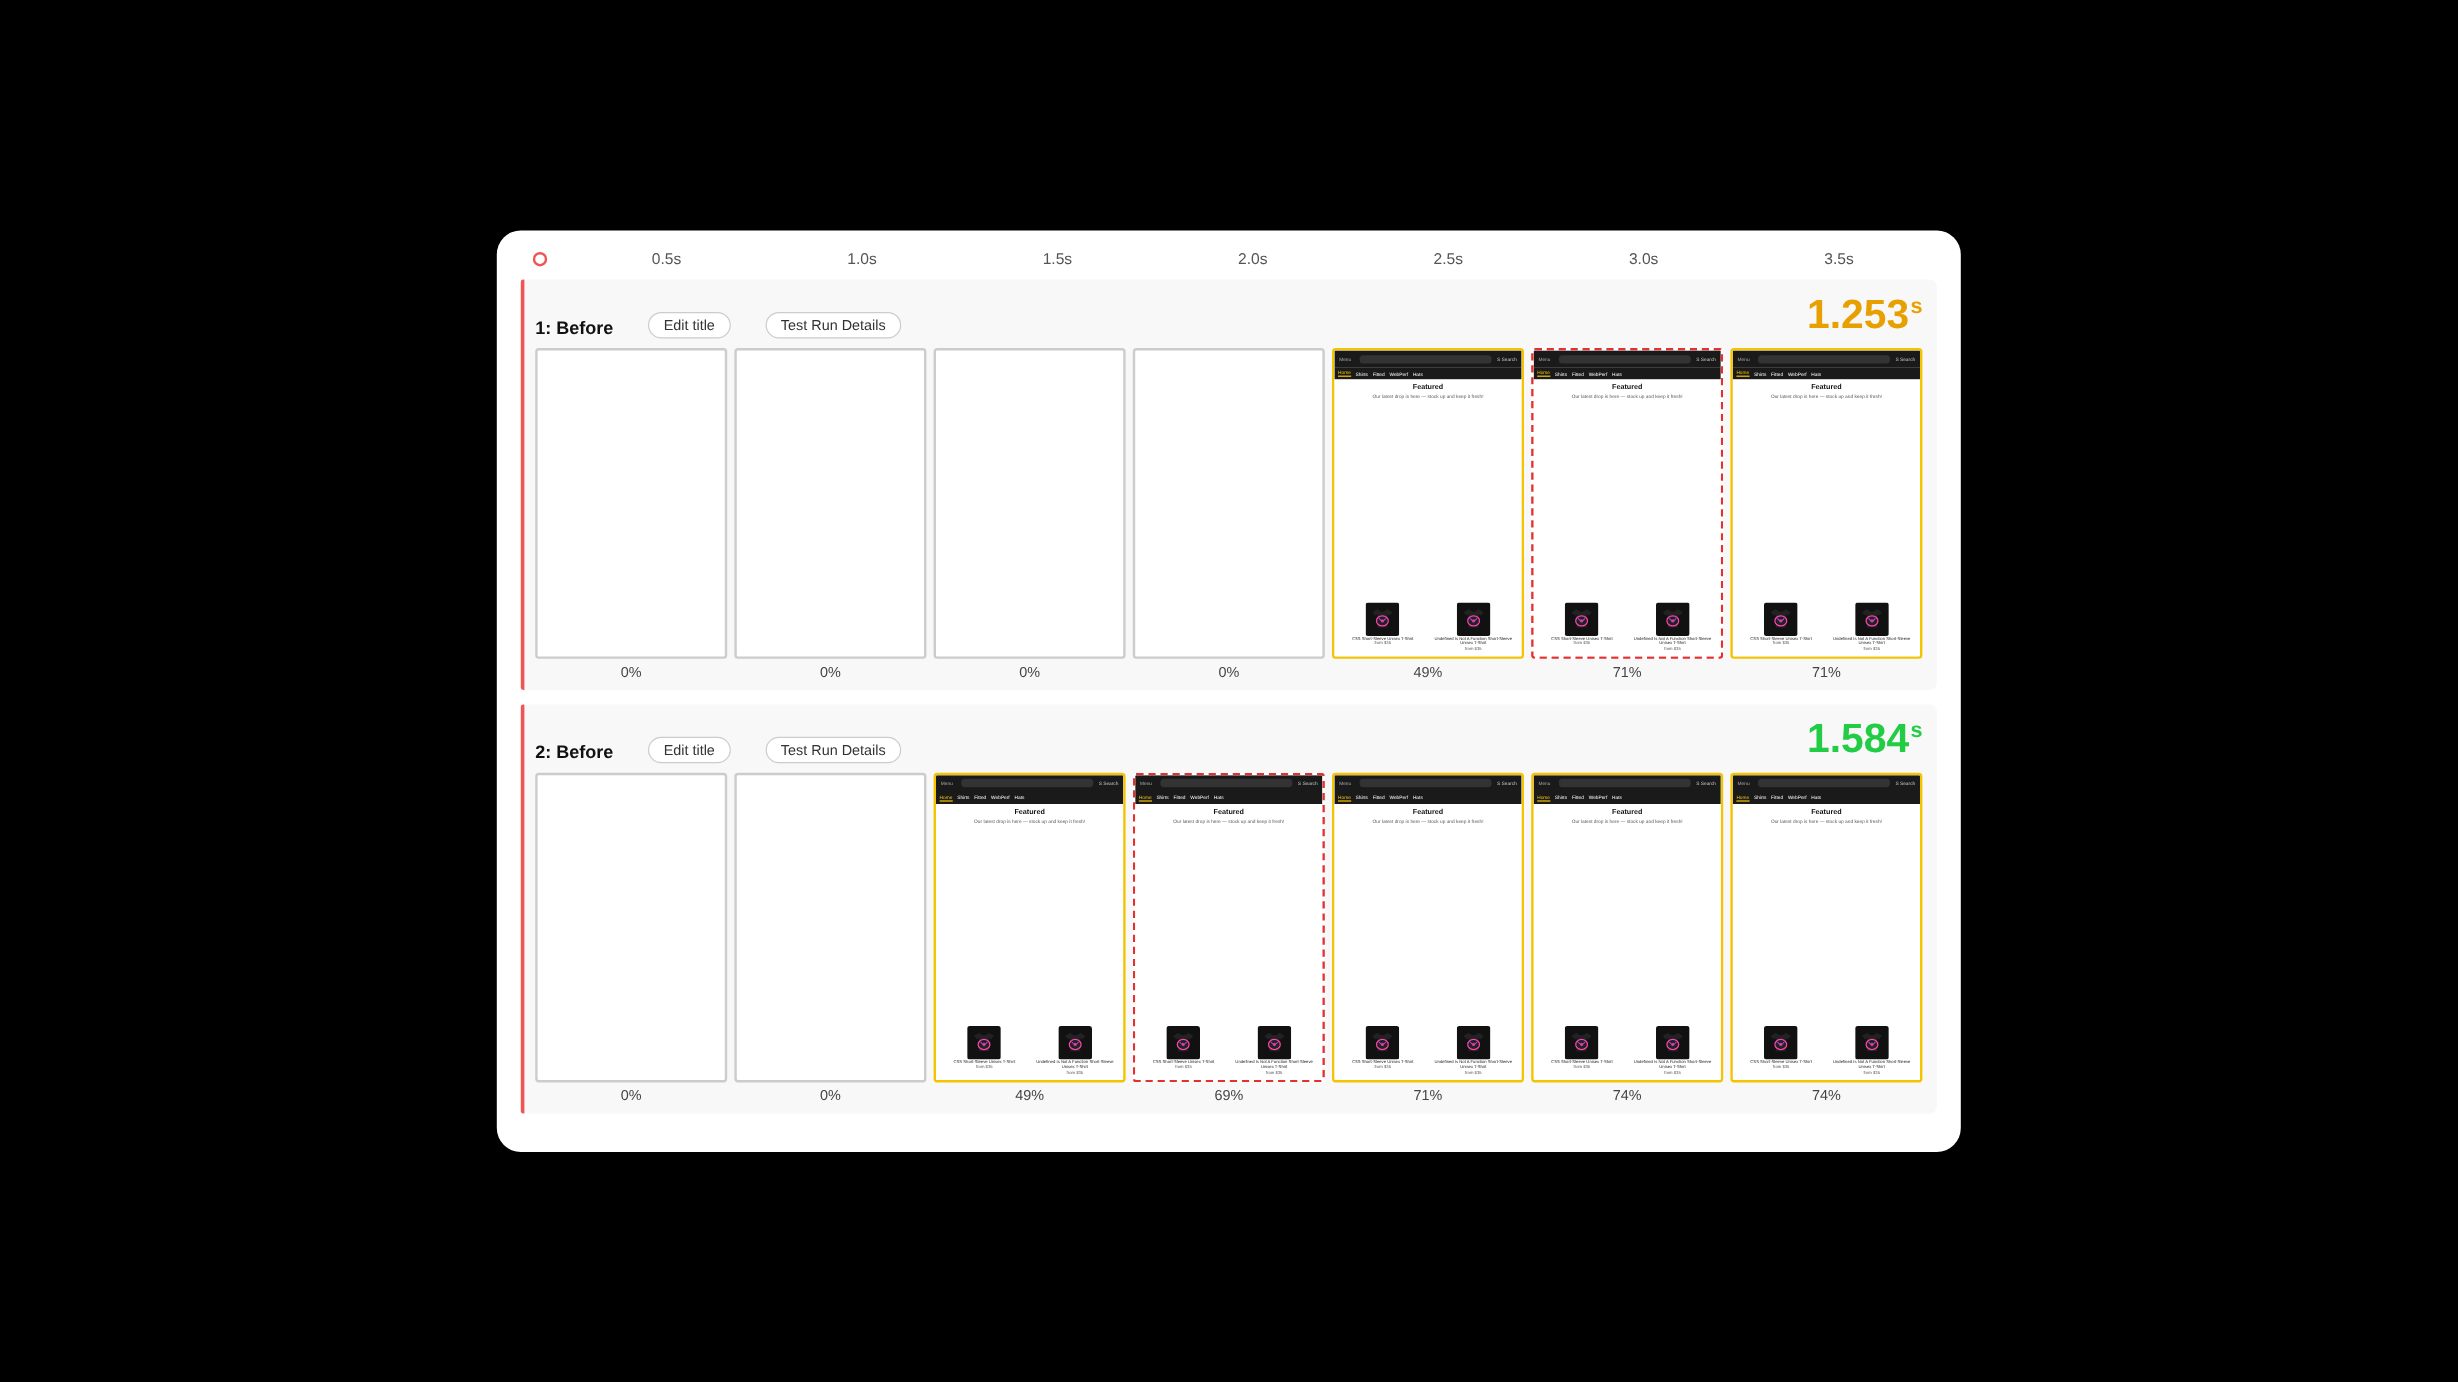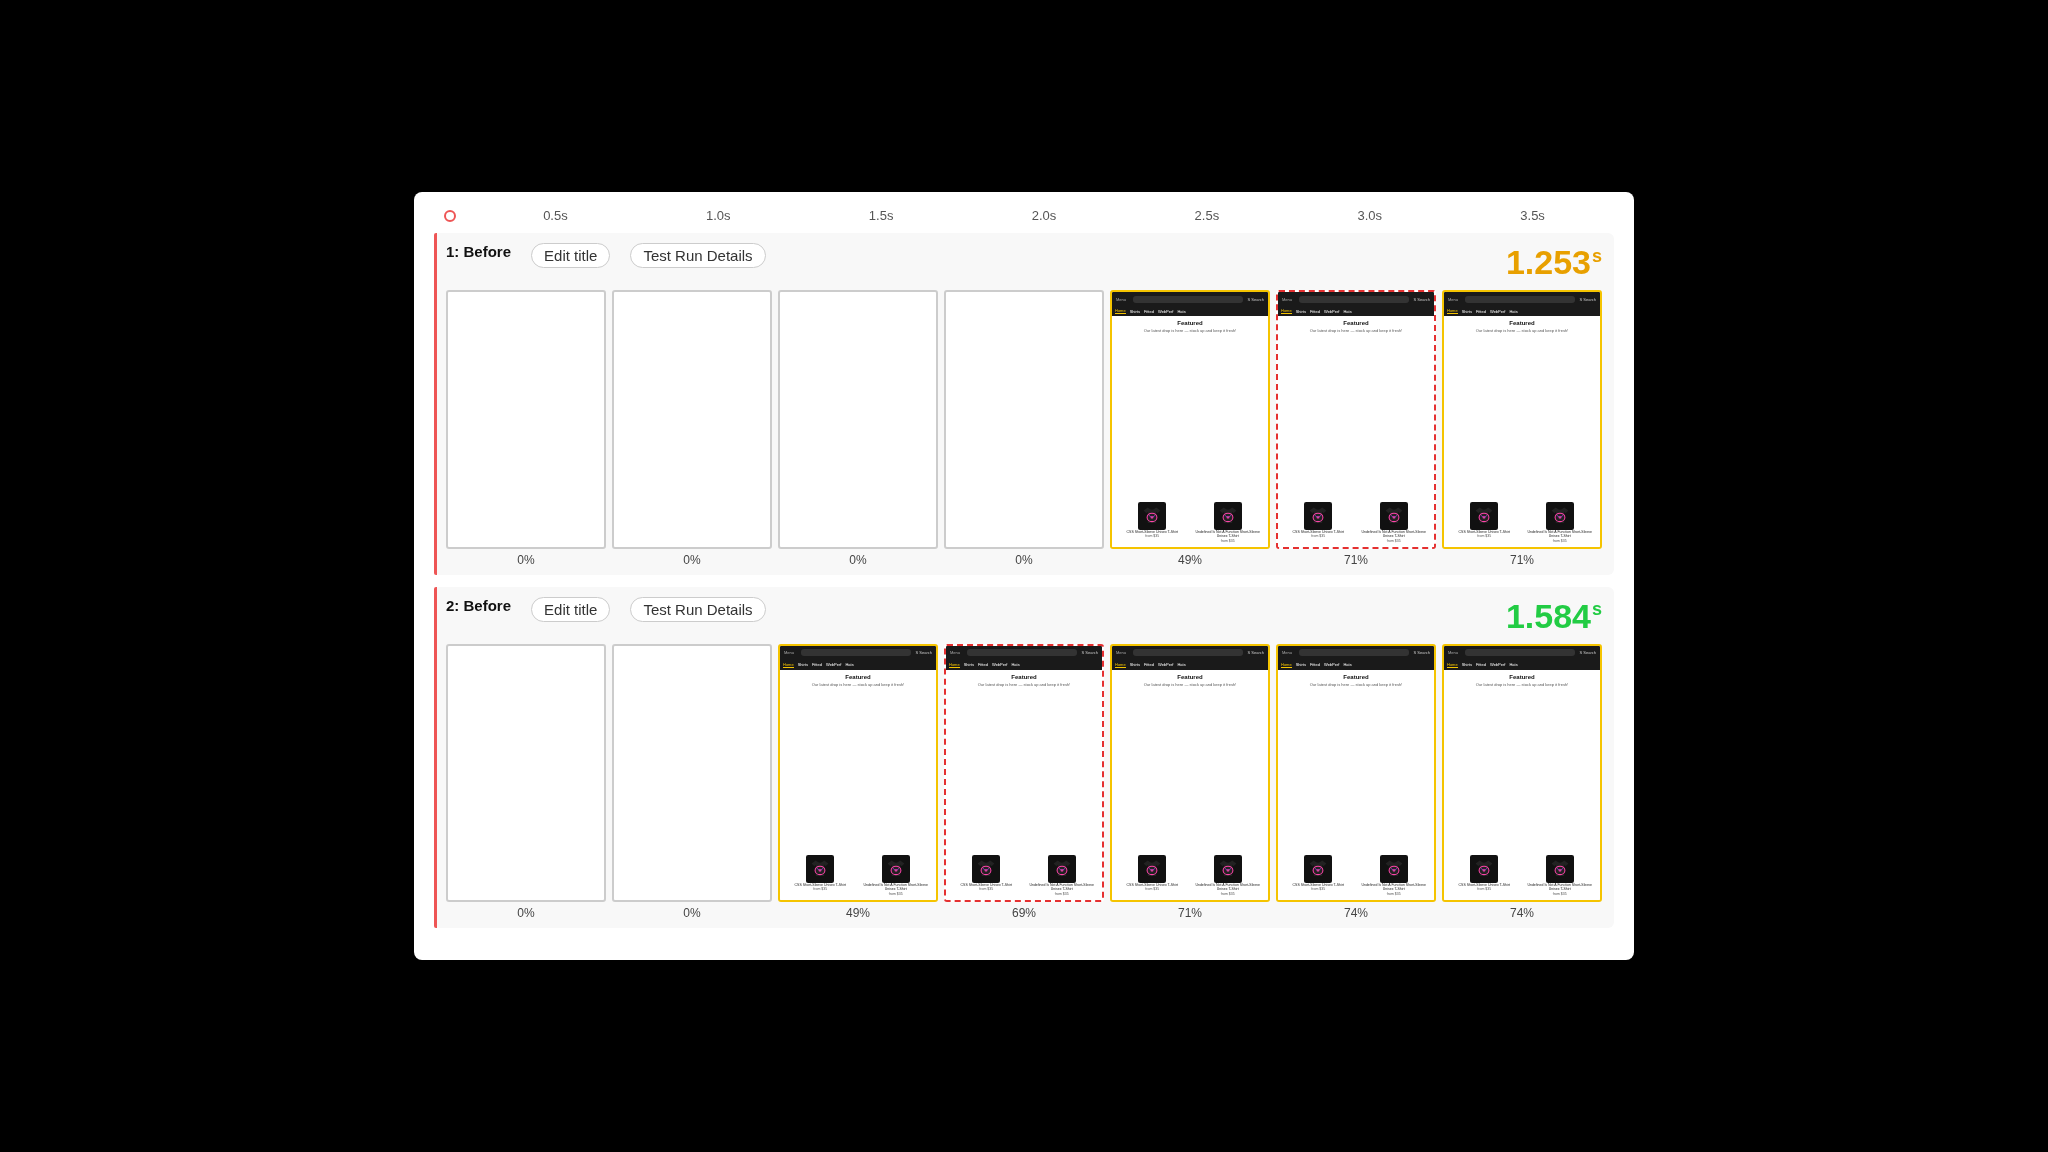--- a/index.html
+++ b/index.html
@@ -6,21 +6,21 @@
     body {
       background: #000;
       display: flex;
       align-items: center;
       justify-content: center;
       min-height: 100vh;
       font-family: -apple-system, BlinkMacSystemFont, 'Segoe UI', Arial, sans-serif;
     }
     .main-container {
       background: #fff;
-      border-radius: 8px;
+      border-radius: 20px;
       width: 1220px;
       padding: 16px 20px 20px 20px;
       position: relative;
     }
     
     .timeline-header {
       display: flex;
       align-items: center;
       margin-bottom: 10px;
       padding-left: 20px;
@@ -52,37 +52,38 @@
     
     .section {
       background: #f8f8f8;
       border-radius: 6px;
       margin-bottom: 12px;
       padding: 10px 12px 8px 12px;
       position: relative;
     }
     .section-header {
       display: flex;
-      align-items: flex-start;
-      gap: 20px;
+      align-items: flex-end;
+      gap: 0;
       margin-bottom: 8px;
     }
     .section-title {
       font-size: 15px;
       font-weight: 600;
       color: #111;
     }
     .btn-edit-title, .btn-test-run {
       border: 1.5px solid #ccc;
       background: #fff;
       border-radius: 20px;
       padding: 3px 12px;
-      font-size: 15px;
+      font-size: 12px;
       color: #333;
       cursor: pointer;
+      margin-left: 29px;
     }
     .score-display {
       margin-left: auto;
       font-size: 34px;
       font-weight: 700;
     }
     .score-before { color: #e8a000; }
     .score-after  { color: #22cc44; }
     .score-s {
       font-size: 18px;

